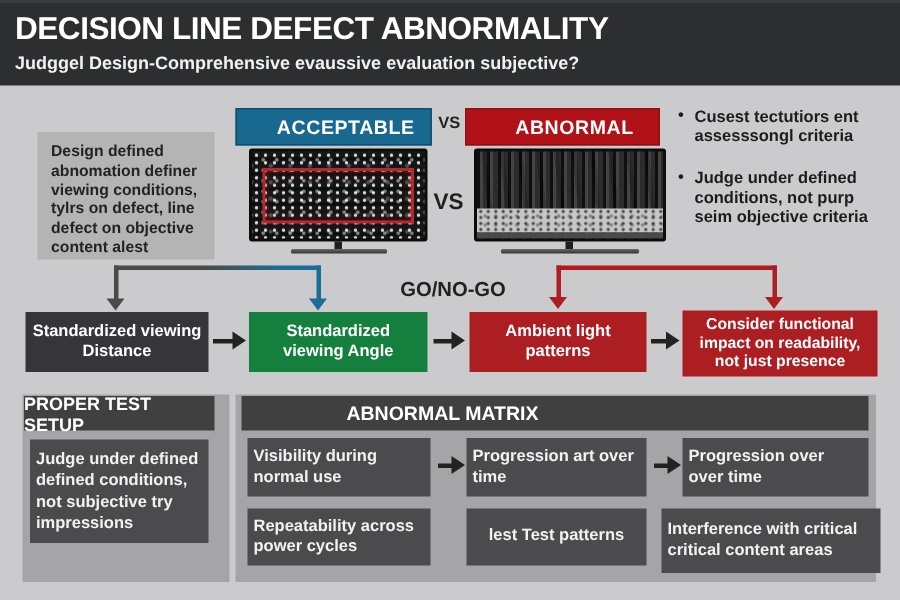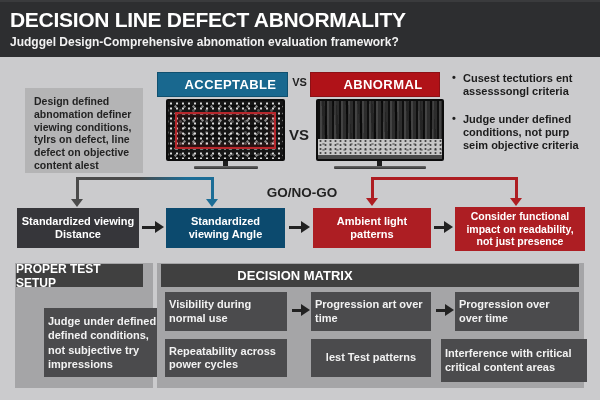--- a/index.html
+++ b/index.html
@@ -59,40 +59,40 @@
   .vline{width:3px;}
   .arrow-down{width:0;height:0;border-left:6px solid transparent;border-right:6px solid transparent;}
   .harrow{height:3px;background:#222;}
   .harrow:after{content:"";position:absolute;right:-8px;top:-5px;width:0;height:0;
     border-left:9px solid #222;border-top:6px solid transparent;border-bottom:6px solid transparent;}
   .gonogo{left:252px;top:185px;width:100px;text-align:center;color:#222;font-size:13.5px;font-weight:800;}
   
   .step{top:208px;height:40px;color:#fff;font-size:11px;font-weight:700;line-height:1.18;
     display:flex;align-items:center;justify-content:center;text-align:center;padding:2px 4px;}
   .step-dark{background:#36363a;}
-  .step-blue{background:#0c4a6e;text-align:center;}
+  .step-blue{background:#15803d;text-align:center;}
   .step-red{background:#ad1e23;}
   
   .bullets{left:452px;top:72px;width:144px;color:#1c1c1c;font-size:11px;font-weight:700;line-height:1.18;}
   .bullet-item{position:relative;padding-left:11px;margin-bottom:15px;}
   .bullet-item:before{content:"\2022";position:absolute;left:0;top:-1px;}
   
   .panel{top:263px;height:125px;background:#a5a5a7;}
   .panel-hdr{background:#404040;color:#fff;font-weight:800;display:flex;align-items:center;justify-content:center;}
   .cell{background:#4b4b4d;color:#f2f2f2;font-size:11px;font-weight:700;line-height:1.2;
     display:flex;align-items:center;justify-content:center;padding:2px 4px;}
 </style>
 </head>
 <body>
 
 <div id="stage">
 
   <div class="abs hdr">
     <div class="abs hdr-title">DECISION LINE DEFECT ABNORMALITY</div>
-    <div class="abs hdr-sub">Judggel Design-Comprehensive abnomation evaluation framework?</div>
+    <div class="abs hdr-sub">Judggel Design-Comprehensive evaussive evaluation subjective?</div>
   </div>
 
   <div class="abs infobox">Design defined abnomation definer viewing conditions, tylrs on defect, line defect on objective content alest</div>
 
   <div class="abs lbl lbl-blue">ACCEPTABLE</div>
   <div class="abs vs-sm">VS</div>
   <div class="abs lbl lbl-red">ABNORMAL</div>
 
   <div class="abs tv" style="left:166px;top:99px;width:119px;">
     <div class="abs tv-bezel">
@@ -139,25 +139,25 @@
   <div class="abs step step-dark" style="left:17px;width:122px;">Standardized viewing Distance</div>
   <div class="abs harrow" style="left:142px;top:226px;width:14px;"></div>
   <div class="abs step step-blue" style="left:166px;width:119px;">Standardized viewing Angle</div>
   <div class="abs harrow" style="left:289px;top:226px;width:13px;"></div>
   <div class="abs step step-red" style="left:313px;width:118px;">Ambient light patterns</div>
   <div class="abs harrow" style="left:434px;top:226px;width:11px;"></div>
   <div class="abs step step-red" style="left:455px;top:207px;width:130px;height:44px;font-size:10.5px;">Consider functional impact on readability, not just presence</div>
 
   <div class="abs panel" style="left:15px;width:138px;">
     <div class="abs panel-hdr" style="left:1px;top:1px;width:127px;height:23px;font-size:12px;">PROPER TEST SETUP</div>
-    <div class="abs cell" style="left:5px;top:45px;width:119px;height:69px;line-height:1.3;margin-left:24px;">Judge under defined defined conditions, not subjective try impressions</div>
+    <div class="abs cell" style="left:5px;top:30px;width:119px;height:69px;line-height:1.3;">Judge under defined defined conditions, not subjective try impressions</div>
   </div>
 
   <div class="abs panel" style="left:157px;width:427px;">
-    <div class="abs panel-hdr" style="left:4px;top:1px;width:418px;height:23px;font-size:13px;padding-right:150px;">DECISION MATRIX</div>
+    <div class="abs panel-hdr" style="left:4px;top:1px;width:418px;height:23px;font-size:13px;padding-right:150px;">ABNORMAL MATRIX</div>
     <div class="abs cell" style="left:8px;top:29px;width:122px;height:39px;">Visibility during normal use</div>
     <div class="abs harrow" style="left:135px;top:46px;width:10px;"></div>
     <div class="abs cell" style="left:154px;top:29px;width:120px;height:39px;">Progression art over time</div>
     <div class="abs harrow" style="left:279px;top:46px;width:10px;"></div>
     <div class="abs cell" style="left:298px;top:29px;width:124px;height:39px;">Progression over over time</div>
     <div class="abs cell" style="left:8px;top:76px;width:122px;height:38px;">Repeatability across power cycles</div>
     <div class="abs cell" style="left:154px;top:76px;width:120px;height:38px;">lest Test patterns</div>
     <div class="abs cell" style="left:284px;top:76px;width:146px;height:43px;">Interference with critical critical content areas</div>
   </div>
 

